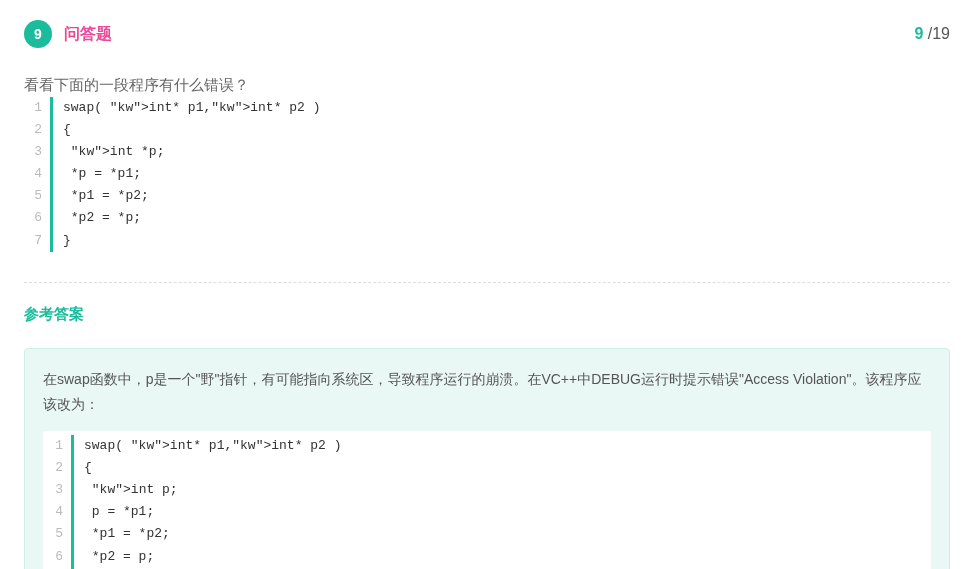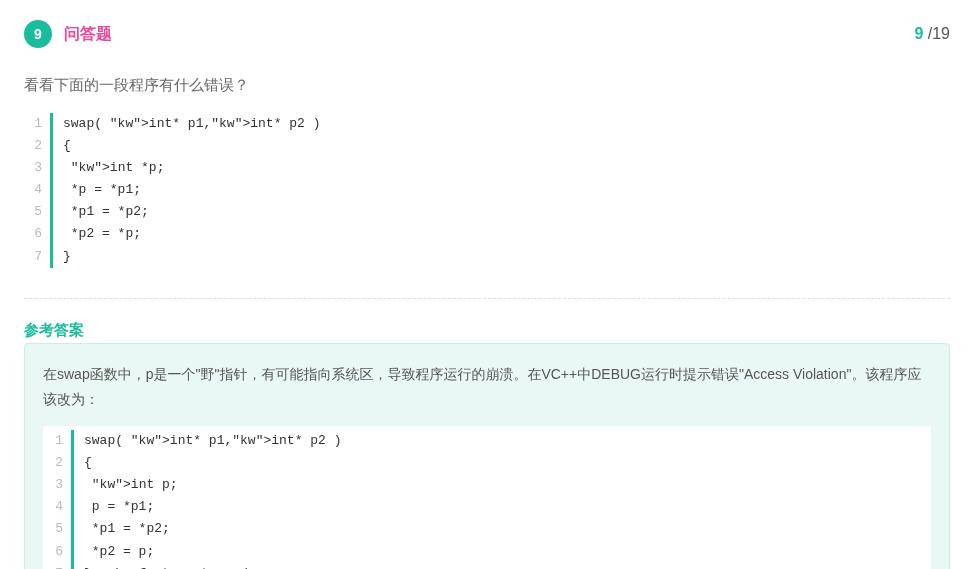--- a/index.html
+++ b/index.html
@@ -44,21 +44,21 @@
     color: #1abc9c;
     font-weight: bold;
   }
   .q-counter .total {
     color: #555;
     font-weight: normal;
   }
   .question-text {
     font-size: 15px;
     color: #666;
-    margin-bottom: 18px;
+    margin-bottom: 2px;
   }
   .code-block {
     display: flex;
     font-family: Consolas, Monaco, "Courier New", monospace;
     font-size: 13px;
     line-height: 1.7;
     margin-bottom: 30px;
   }
   .code-block.answer-code {
     margin-bottom: 0;
@@ -79,21 +79,21 @@
   }
   .divider {
     border: none;
     border-top: 1px dashed #ddd;
     margin: 0 0 22px 0;
   }
   .answer-title {
     color: #1abc9c;
     font-size: 15px;
     font-weight: bold;
-    margin-bottom: 3px;
+    margin-bottom: 24px;
   }
   .answer-box {
     background: #eaf8f5;
     border: 1px solid #cdeee7;
     border-radius: 4px;
     padding: 18px 18px 16px 18px;
   }
   .answer-text {
     font-size: 14px;
     color: #555;

